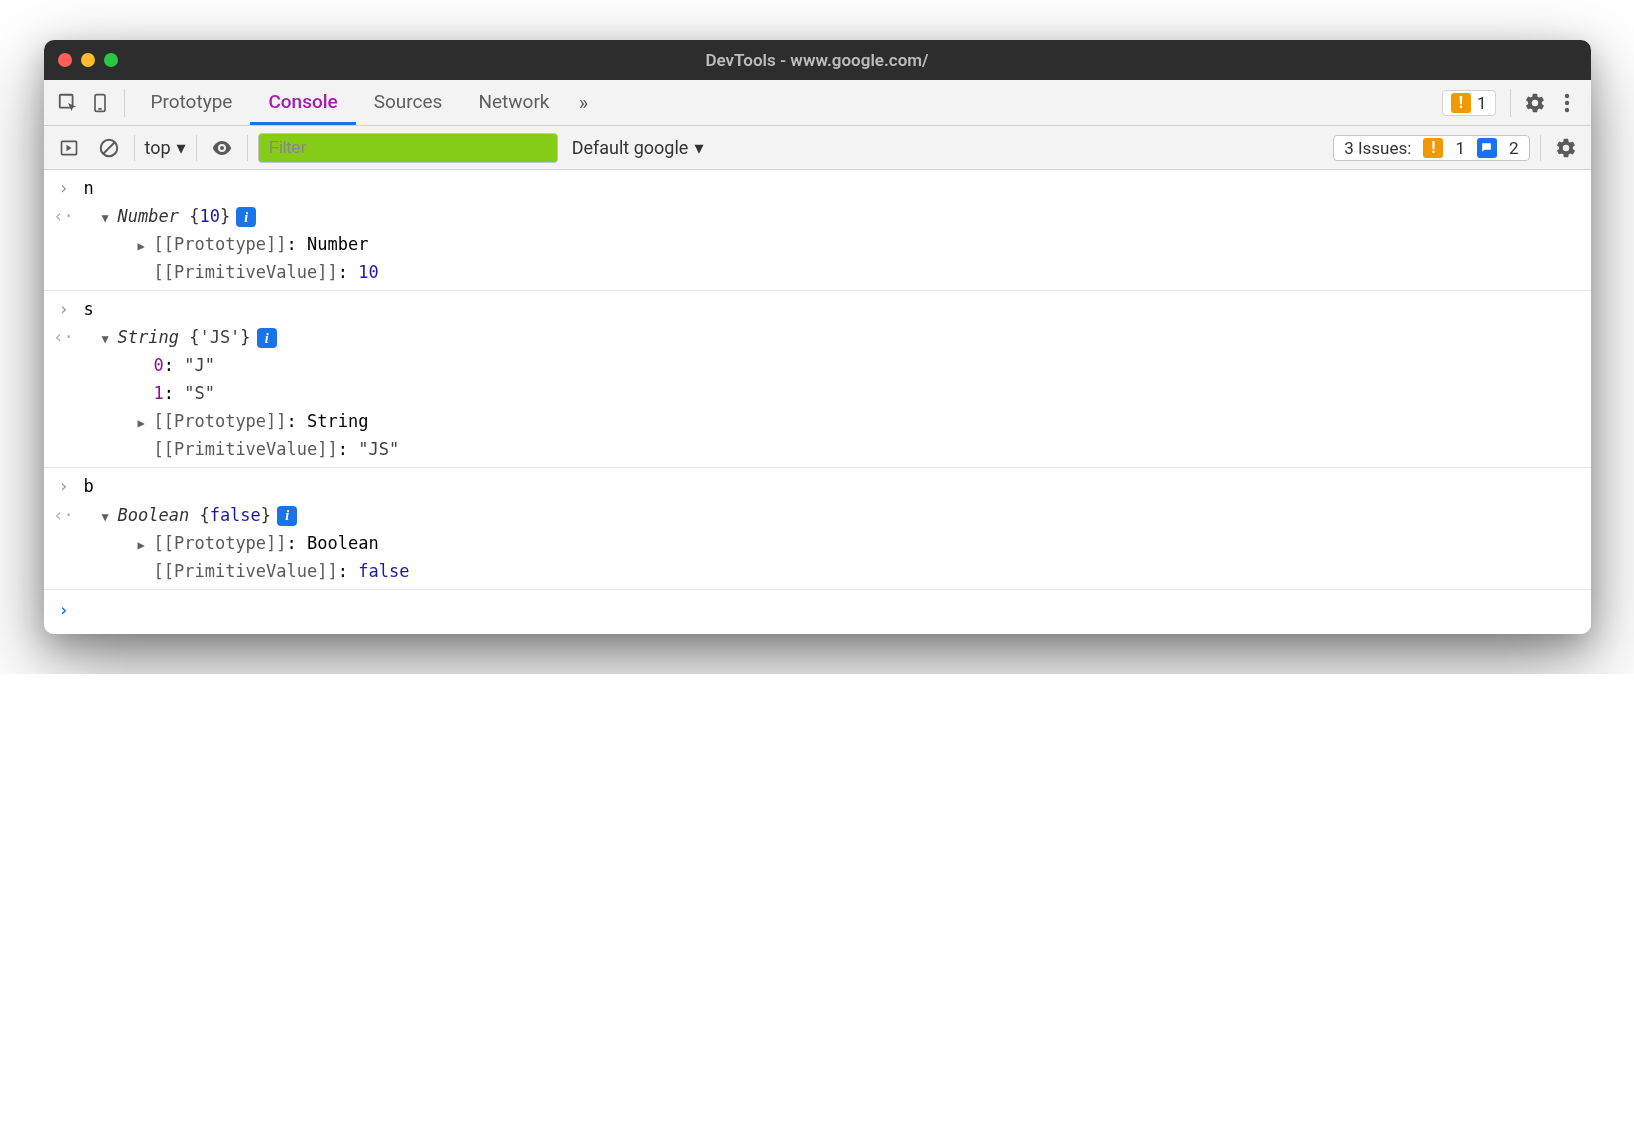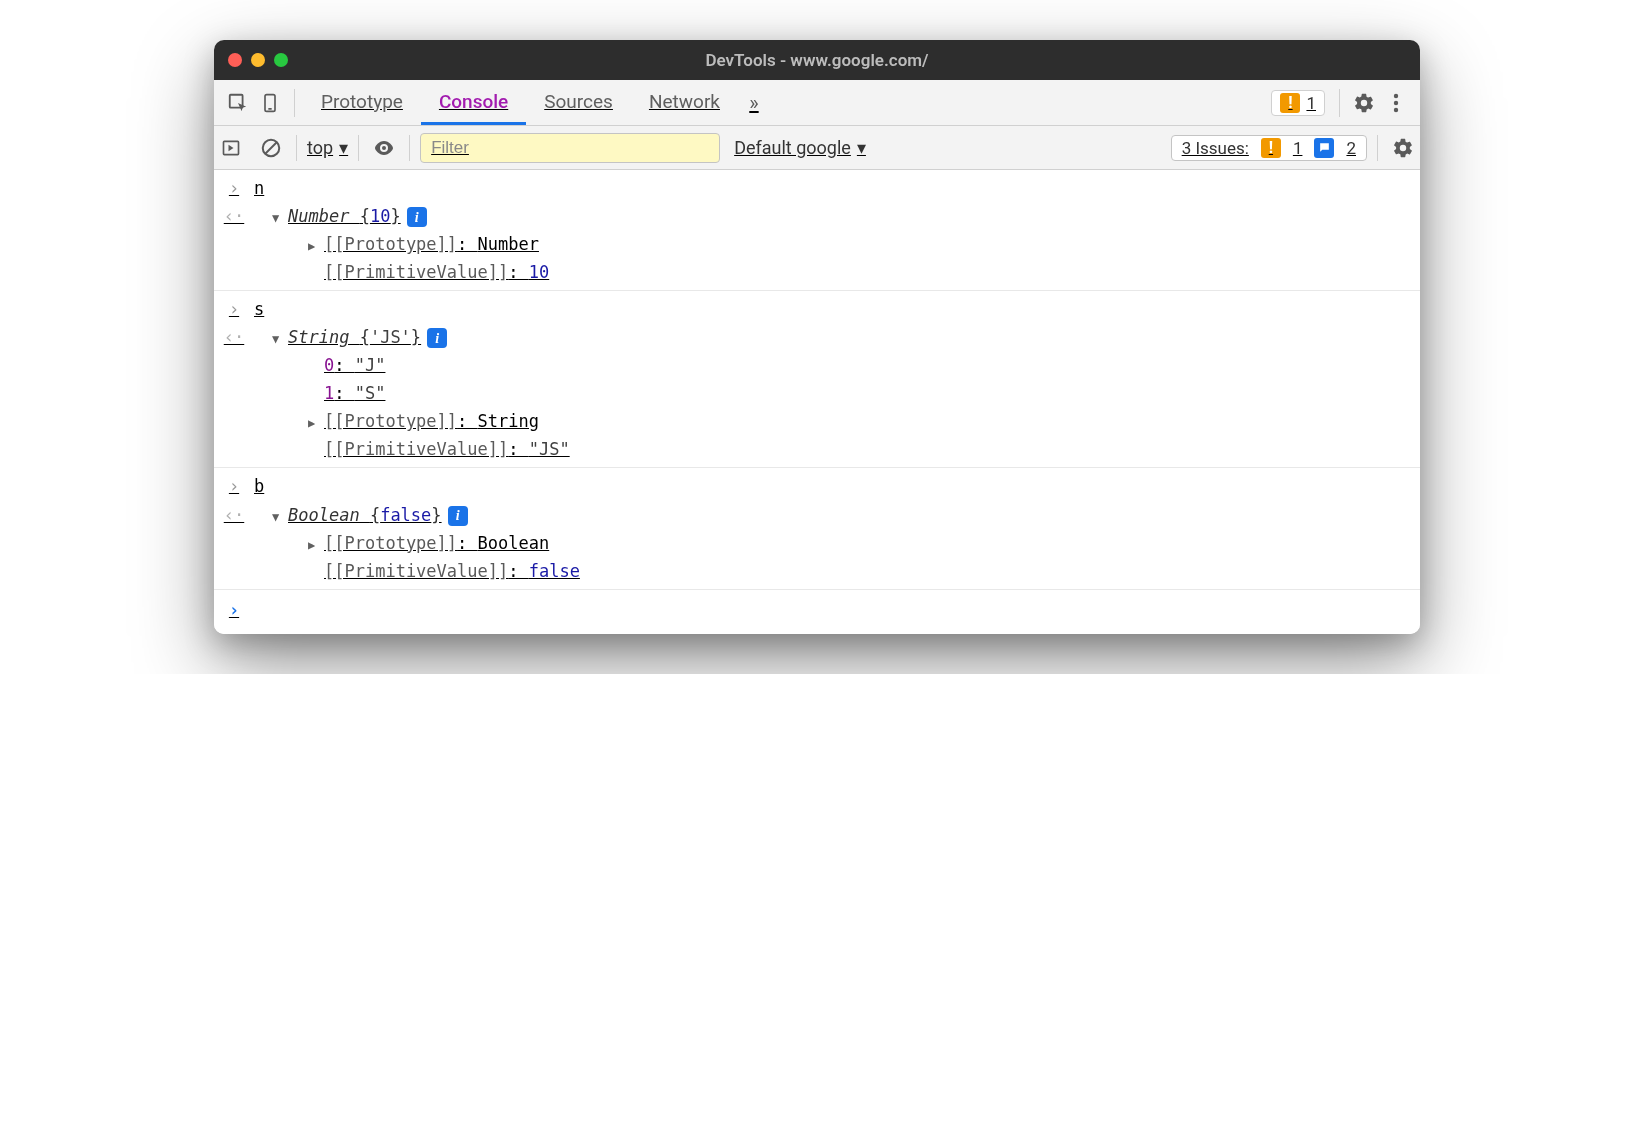--- a/index.html
+++ b/index.html
@@ -5,26 +5,25 @@
     * { margin: 0; padding: 0; box-sizing: border-box; }
     body {
       font-family: -apple-system, BlinkMacSystemFont, "Segoe UI", Roboto, sans-serif;
       background: #fff;
       display: flex;
       justify-content: center;
       align-items: flex-start;
       padding: 40px;
     }
     .window {
-      width: 1206px;
+      width: 1547px;
       border-radius: 10px;
       overflow: hidden;
       box-shadow: 0 30px 80px rgba(0,0,0,0.4), 0 10px 30px rgba(0,0,0,0.25);
       background: #fff;
-      text-decoration: underline;
     }
     .titlebar {
       background: #2d2d2d;
       height: 40px;
       display: flex;
       align-items: center;
       padding: 0 14px;
       position: relative;
     }
     .traffic-lights { display: flex; gap: 9px; }
@@ -69,29 +68,29 @@
       background: #f29900; color: #fff; font-weight: 700;
       display: inline-flex; align-items: center; justify-content: center;
       font-size: 16px;
     }
     .gear { cursor:pointer; }
     .kebab { width: 32px; display:flex; align-items:center; justify-content:center; cursor:pointer; }
 
     .toolbar {
       display: flex; align-items: center;
       background: #f3f3f3; border-bottom: 1px solid #d0d0d0;
-      height: 44px; padding: 0 2px; gap: 10px;
+      height: 44px; padding: 0 10px; gap: 10px;
     }
     .tool-btn { width: 30px; height:30px; display:flex; align-items:center; justify-content:center; color:#5a5a5a; cursor:pointer; }
     .tool-sep { width:1px; height:26px; background:#d0d0d0; }
     .context-sel { display:flex; align-items:center; gap:6px; color:#333; font-size:18px; cursor:pointer; }
     .filter-input {
       border: 1px solid #c4c4c4; border-radius: 4px;
       height: 30px; width: 300px; padding: 0 10px;
-      font-size: 17px; color: #333; background:#fef9c3;
+      font-size: 17px; color: #333; background:#84cc16;
     }
     .filter-input::placeholder { color: #888; }
     .levels-sel { display:flex; align-items:center; gap:6px; color:#333; font-size:18px; cursor:pointer; margin-left:4px; }
     .issues-pill {
       display:flex; align-items:center; gap:12px;
       border:1px solid #c4c4c4; border-radius:4px;
       padding:2px 10px; background:#fff;
       font-size:17px; color:#333; cursor:pointer;
     }
     .msg-sq {

